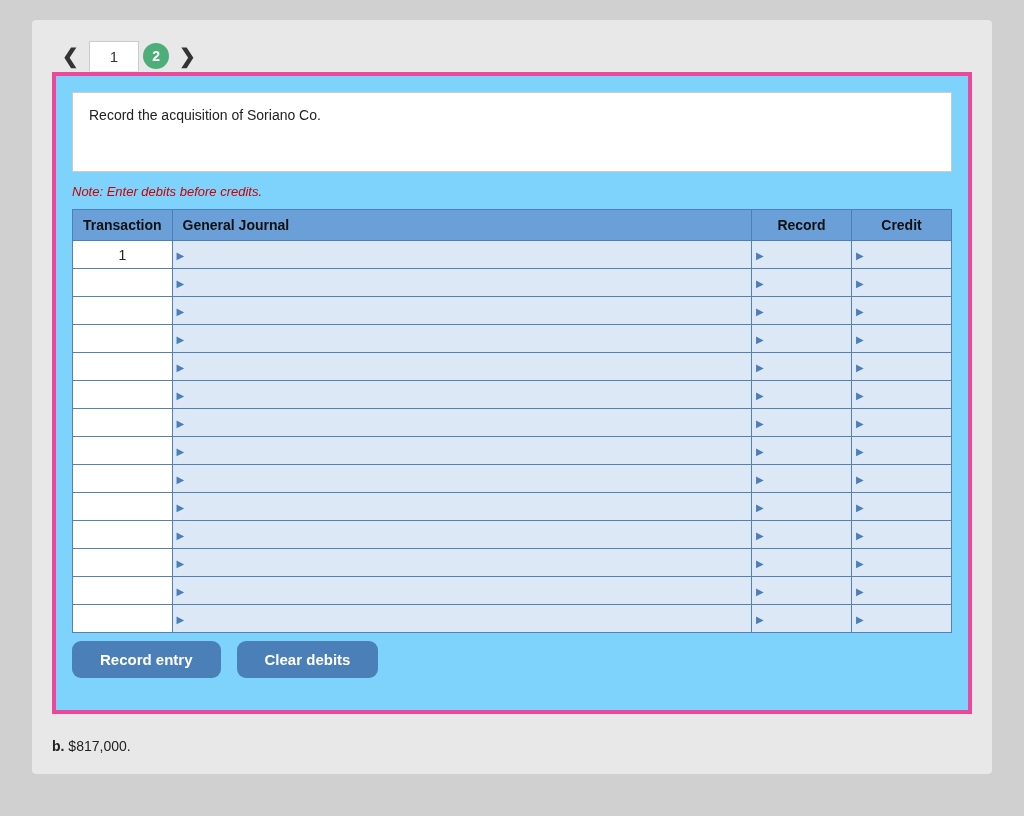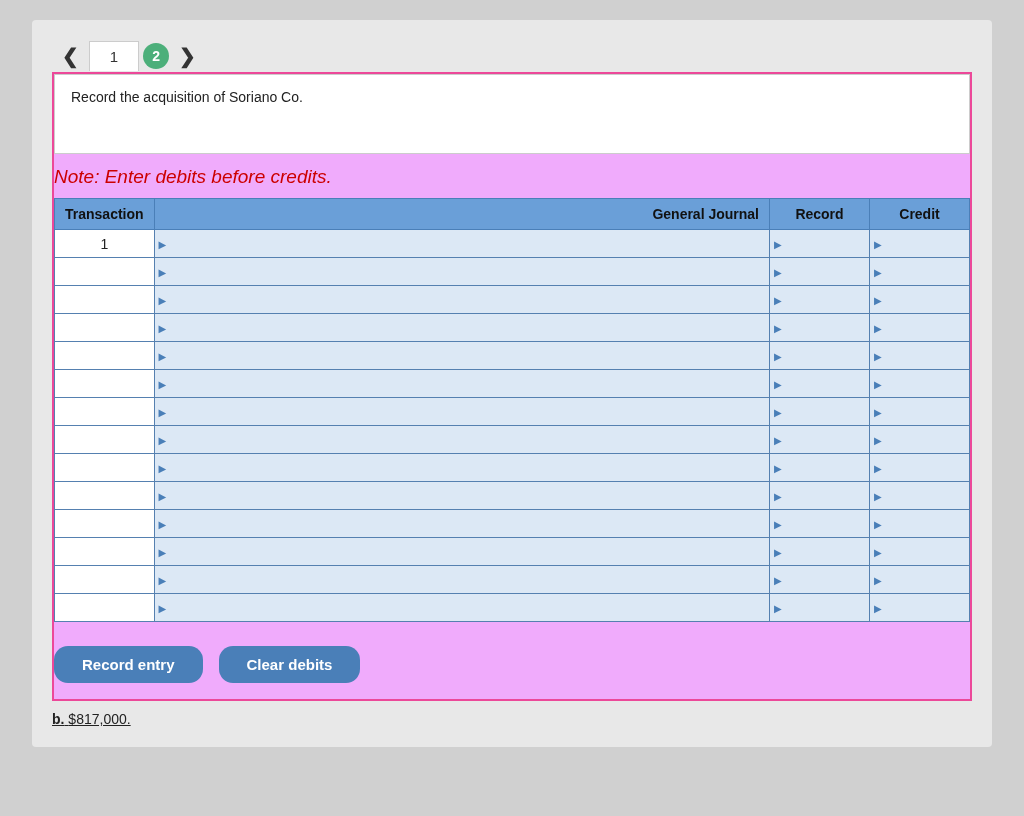--- a/index.html
+++ b/index.html
@@ -54,57 +54,58 @@
       width: 26px;
       height: 26px;
       border-radius: 50%;
       background: #4CAF7A;
       color: white;
       font-size: 14px;
       font-weight: bold;
       margin-left: 4px;
     }
     .main-panel {
-      background: #f0abfc;
-      border: 2px solid #ec4899;
+      background: #7dd3fc;
+      border: 4px solid #ec4899;
+      padding: 16px;
     }
     .instruction-box {
       background: white;
       border: 1px solid #ccc;
       padding: 14px 16px;
       margin-bottom: 12px;
       min-height: 80px;
       font-size: 14px;
       color: #222;
     }
     .note-text {
       color: #cc0000;
-      font-size: 19px;
+      font-size: 13px;
       margin-bottom: 10px;
       font-style: italic;
     }
     .journal-table {
       width: 100%;
       border-collapse: collapse;
-      margin-bottom: 24px;
+      margin-bottom: 8px;
     }
     .journal-table thead th {
       background: #6a9fd8;
       color: #111;
       font-weight: bold;
       padding: 7px 10px;
       border: 1px solid #4a7fb8;
       text-align: center;
       font-size: 14px;
     }
     .journal-table thead th.transaction-col {
       text-align: center;
     }
     .journal-table thead th.journal-col {
-      text-align: right;
+      text-align: left;
     }
     .journal-table tbody tr td {
       border: 1px solid #5580b0;
       height: 28px;
       padding: 0 4px;
     }
     .journal-table tbody tr td.transaction-cell {
       background: white;
       text-align: center;
       font-size: 14px;
@@ -188,30 +189,29 @@
       margin-bottom: 16px;
     }
     .btn {
       background: #4a7fb8;
       color: white;
       border: none;
       padding: 10px 28px;
       font-size: 15px;
       font-weight: bold;
       cursor: pointer;
-      border-radius: 14px;
+      border-radius: 9px;
     }
     .btn-right {
       margin-left: auto;
     }
     .bottom-text {
       font-size: 14px;
       color: #222;
-      margin-top: 10px;
-      text-decoration: underline;
+      margin-top: 24px;
     }
     .bottom-text b {
       font-weight: bold;
     }
   </style>
 </head>
 <body>
 
 <div class="outer-container">
 

